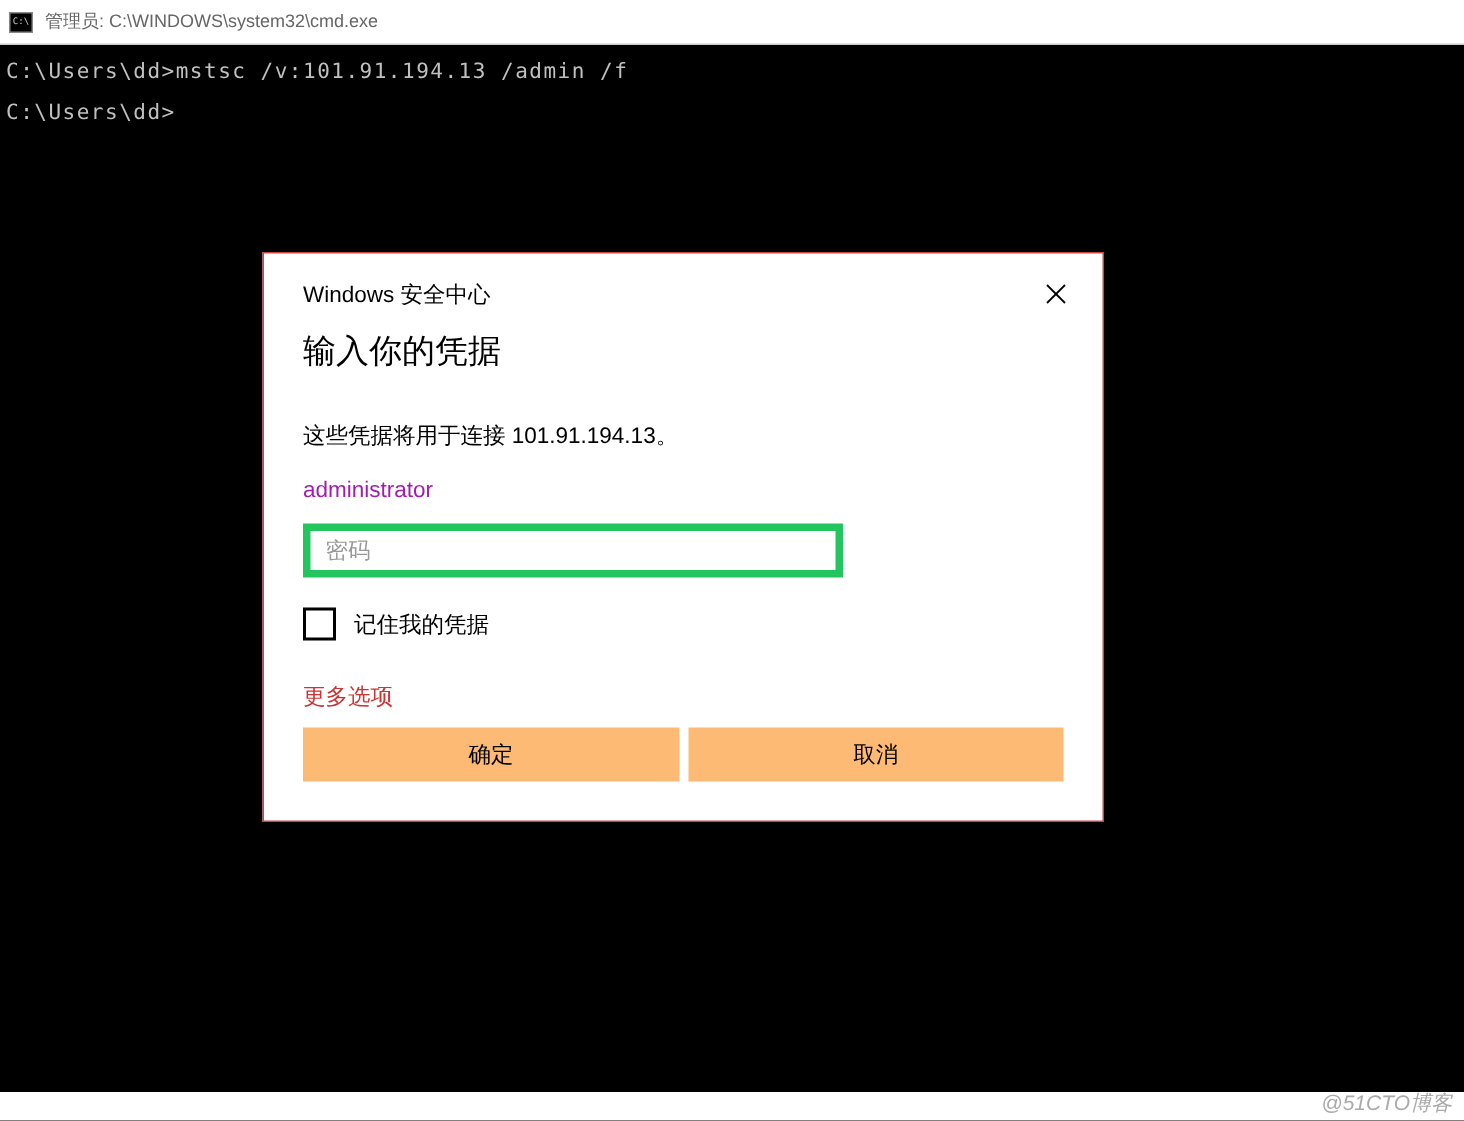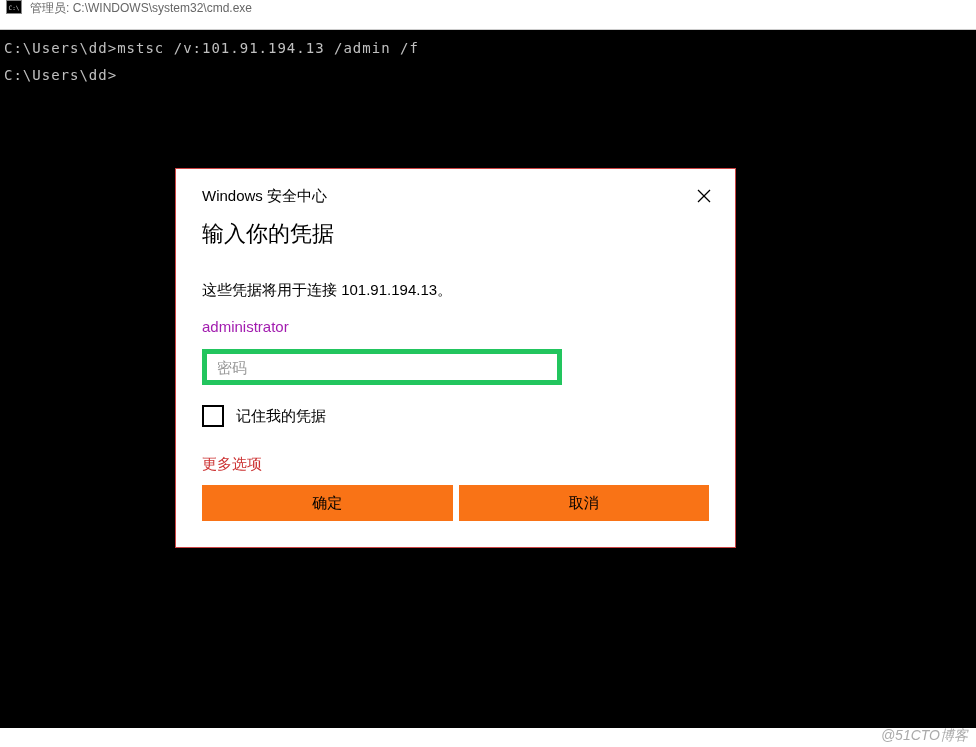--- a/index.html
+++ b/index.html
@@ -20,21 +20,21 @@
       top: 0;
       left: 0;
       width: 976px;
       height: 728px;
       background: #000000;
     }
     .titlebar {
       height: 30px;
       background: #ffffff;
       display: flex;
-      align-items: flex-start;
+      align-items: center;
       padding-left: 6px;
       border-bottom: 1px solid #ccc;
     }
     .cmd-icon {
       width: 16px;
       height: 14px;
       background: #000;
       border: 1px solid #888;
       display: flex;
       align-items: center;
@@ -155,21 +155,21 @@
       margin-bottom: 11px;
       display: inline-block;
     }
     .button-row {
       display: flex;
       gap: 6px;
     }
     .dlg-btn {
       flex: 1;
       height: 36px;
-      background: #f97316;
+      background: #fdba74;
       border: none;
       font-size: 15px;
       color: #000;
       cursor: pointer;
       font-family: inherit;
     }
     .watermark {
       position: absolute;
       bottom: 2px;
       right: 8px;

